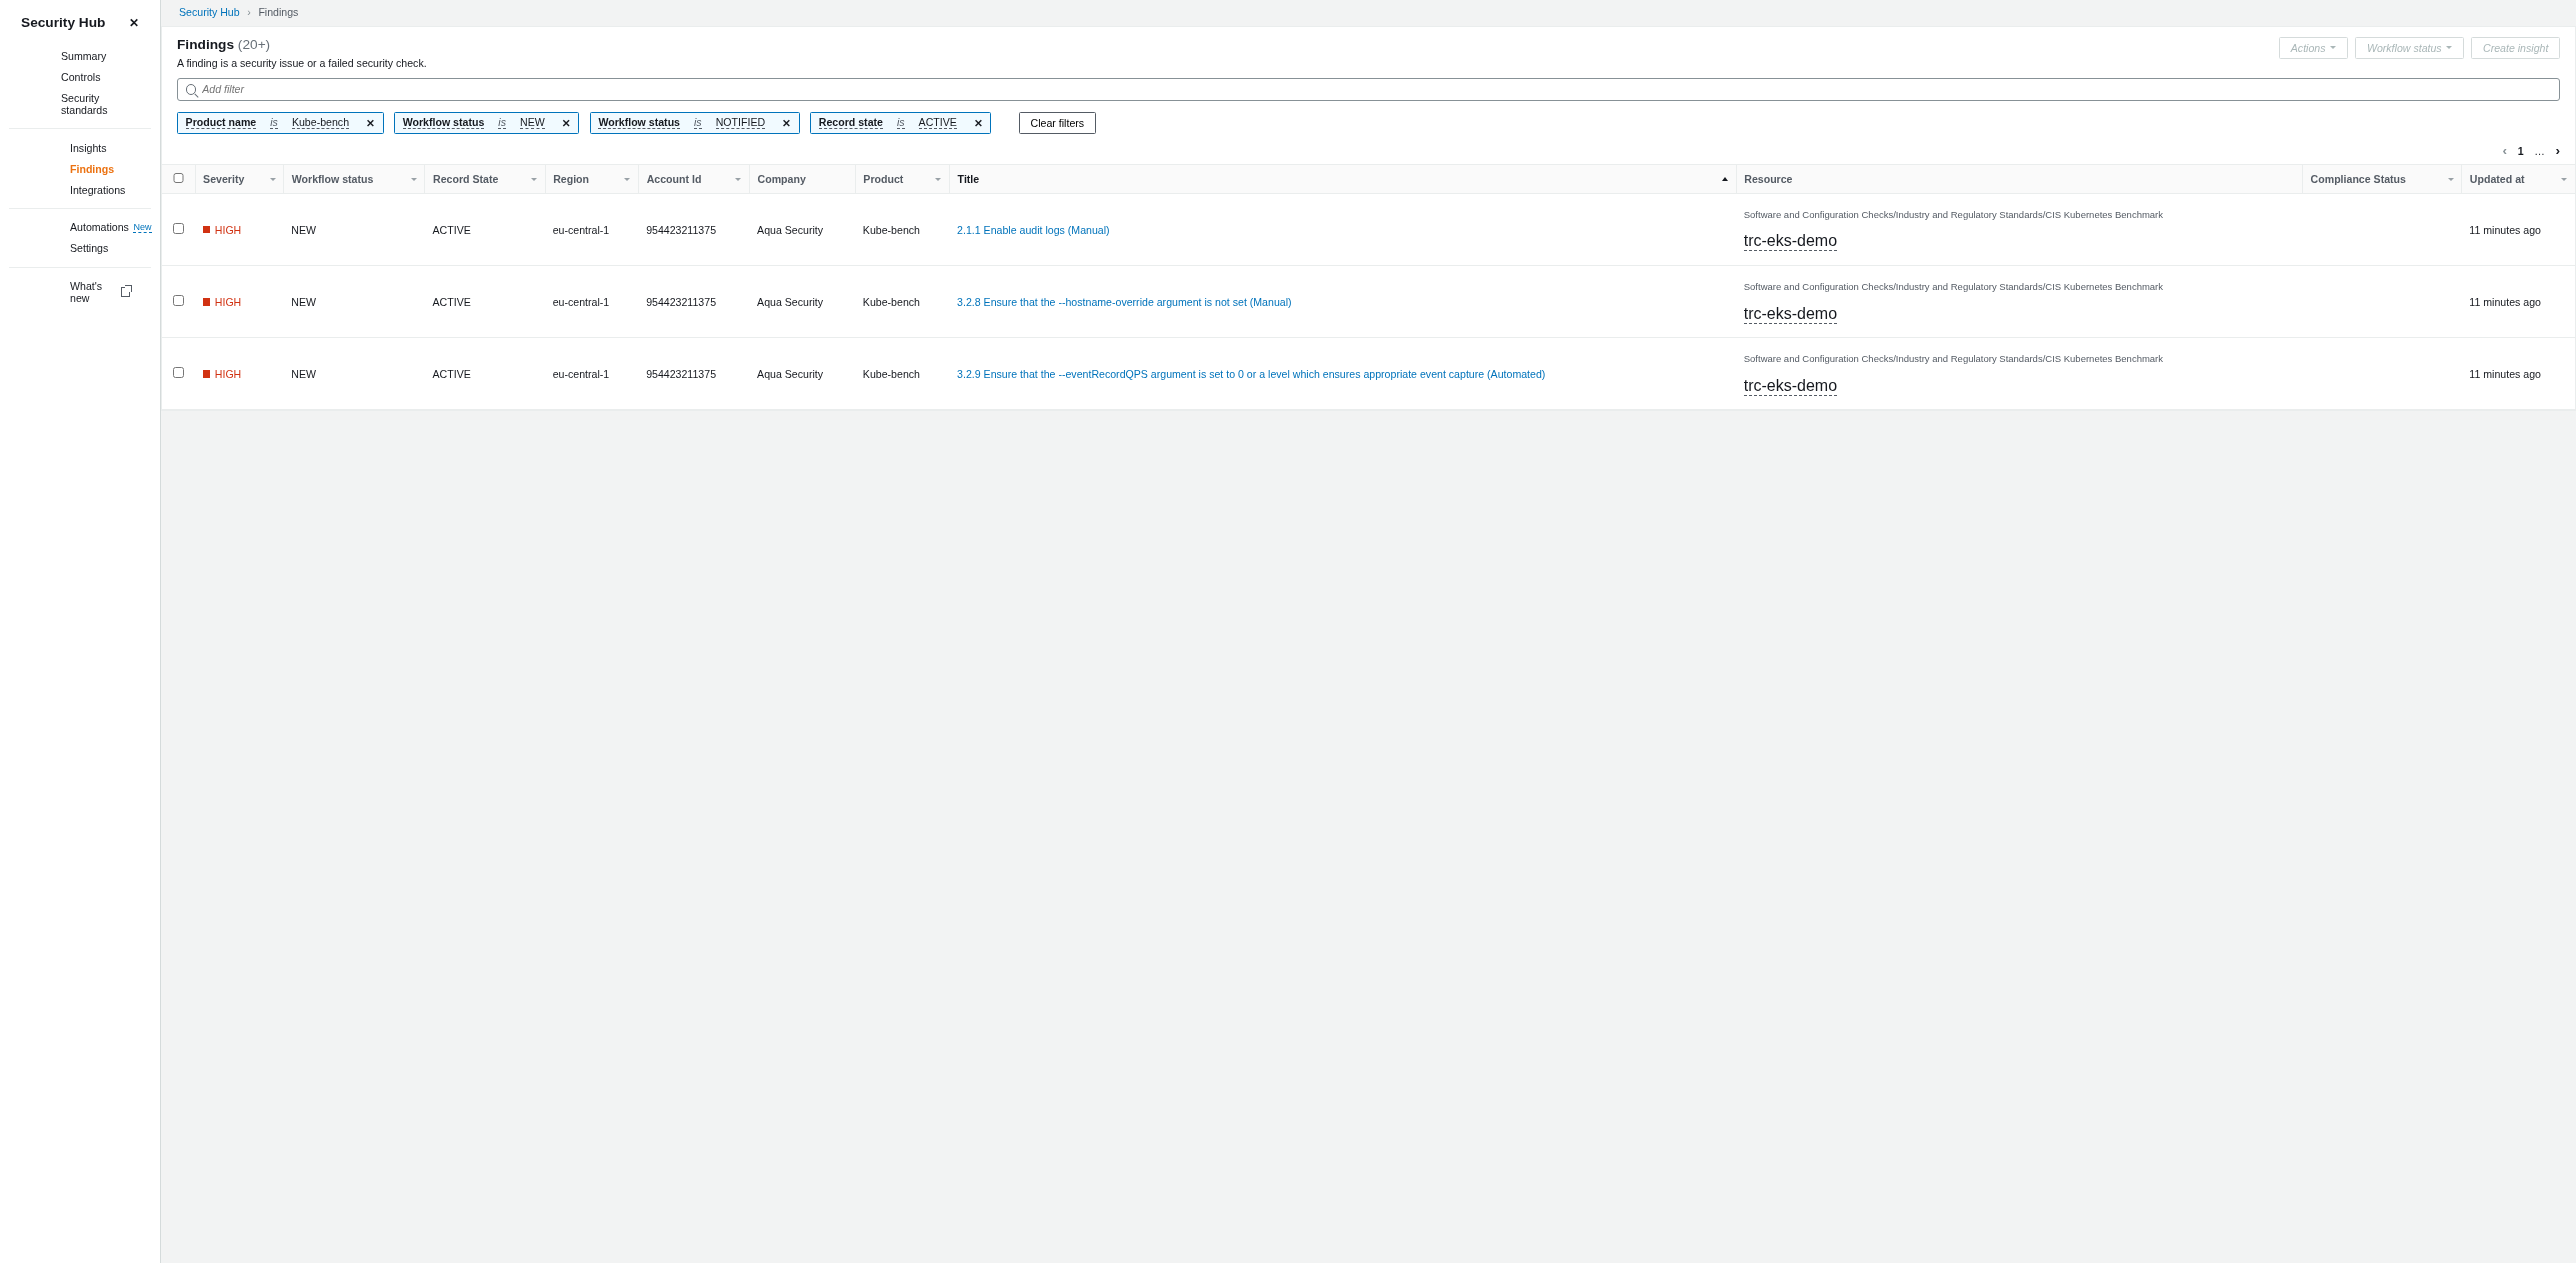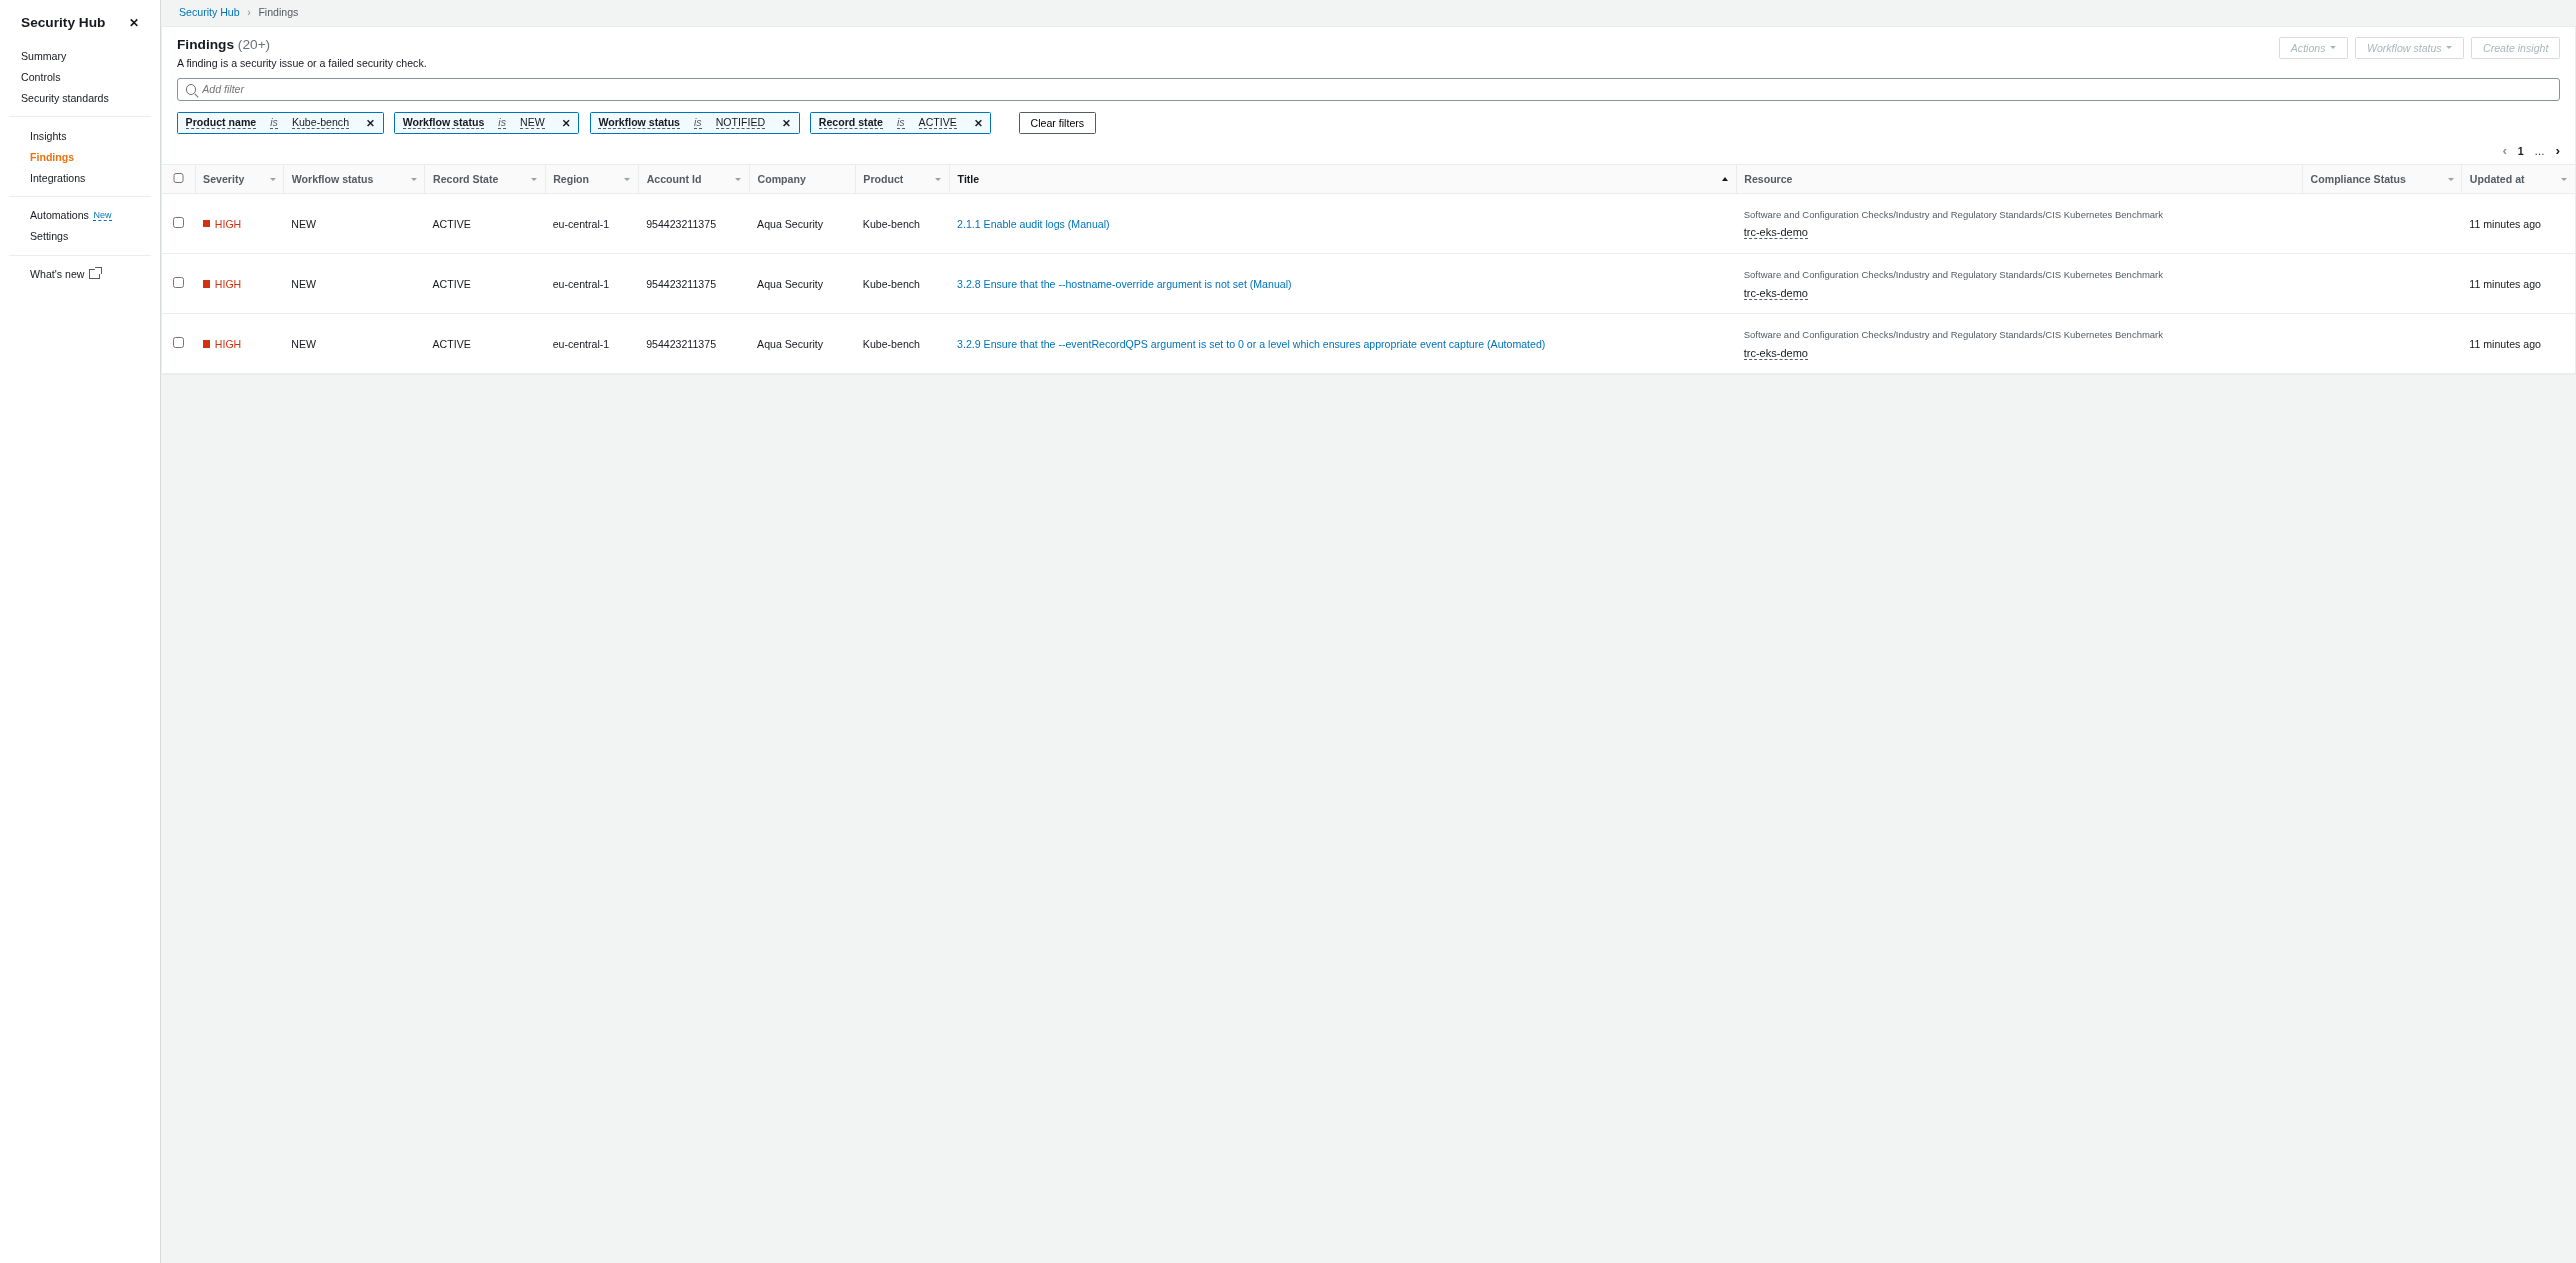--- a/index.html
+++ b/index.html
@@ -6,21 +6,21 @@
   html, body { height: 100%; font-family: "Amazon Ember", "Helvetica Neue", Arial, sans-serif; font-size: 10.6px; color: #16191f; background: #f2f3f3; }
   body { display: flex; }
 
   
   .sidebar { width: 161px; background: #fff; border-right: 0.8px solid #d5dbdb; height: 100vh; position: relative; overflow-y: auto; }
   .sidebar-header { padding: 15px 21px 10.6px; display: flex; align-items: center; justify-content: space-between; }
   .sidebar-title { font-size: 13.7px; font-weight: 700; }
   .close-icon { cursor: pointer; font-weight: 700; font-size: 12px; }
   .nav-group { list-style: none; padding: 4.6px 0; }
   .nav-group + .nav-group { border-top: 0.8px solid #eaeded; margin: 3px 9px 0; padding-top: 7.6px; }
-  .nav-item { padding: 4.6px 21px; font-size: 10.6px; color: #16191f; cursor: pointer; display: flex; align-items: center; gap: 4.6px; }
+  .nav-item { padding: 4.6px 21px; font-size: 10.6px; color: #16191f; cursor: pointer; display: flex; align-items: center; gap: 4.6px; margin-left: 40px; }
   .nav-item.active { color: #ec7211; font-weight: 700; }
   .nav-badge-new { color: #0073bb; font-size: 9px; border-bottom: 0.8px dashed #0073bb; font-weight: 400; }
   .ext-icon { display: inline-block; width: 10.6px; height: 10.6px; border: 1.1px solid #545b64; position: relative; }
   .ext-icon::after { content: ""; position: absolute; width: 6px; height: 6px; border-top: 1.1px solid #545b64; border-right: 1.1px solid #545b64; top: -3px; right: -3px; background: #fff; }
   .ext-icon::before { content: ""; position: absolute; width: 5.3px; height: 1.1px; background: #545b64; transform: rotate(-45deg); top: 0.8px; right: -1.5px; }
 
   
   .main { flex: 1; overflow: auto; height: 100vh; }
   .breadcrumb { padding: 6px 18px 7.6px; font-size: 10.6px; display: flex; align-items: center; gap: 7.6px; }
   .breadcrumb a { color: #0073bb; text-decoration: none; }
@@ -66,21 +66,21 @@
   .sort-icon.off { border-top: 3.8px solid #879196; opacity: .85; }
   .sort-asc .sort-icon { border-bottom: 4.6px solid #16191f; border-top: none; }
   thead th + th { border-left: 0.8px solid #eaeded; }
   thead th:first-child, tbody td:first-child { width: 33px; text-align: center; }
   tbody td { padding: 13.7px 7.6px; border-bottom: 0.8px solid #eaeded; vertical-align: middle; font-size: 10.6px; }
   tbody td + td { }
   .sev { display: inline-flex; align-items: center; gap: 4.6px; color: #d13212; font-weight: 400; }
   .sev .sq { width: 7.6px; height: 7.6px; background: #d13212; }
   .title-link { color: #0073bb; text-decoration: none; }
   .res-col { font-size: 9.5px; color: #545b64; line-height: 1.45; }
-  .res-link { color: #16191f; border-bottom: 0.8px dashed #545b64; text-decoration: none; display: inline-block; margin-top: 5px; font-size: 11px; }
+  .res-link { color: #16191f; border-bottom: 0.8px dashed #545b64; text-decoration: none; display: inline-block; margin-top: 11px; font-size: 16px; }
   input[type=checkbox] { width: 10.6px; height: 10.6px; }
 </style>
 </head>
 <body>
 
 <aside class="sidebar">
   <div class="sidebar-header">
     <div class="sidebar-title">Security Hub</div>
     <div class="close-icon">✕</div>
   </div>

